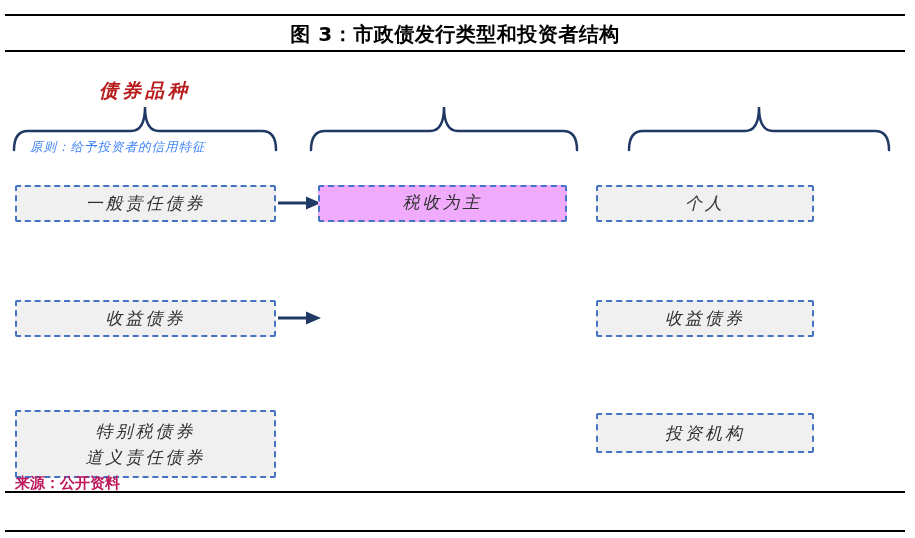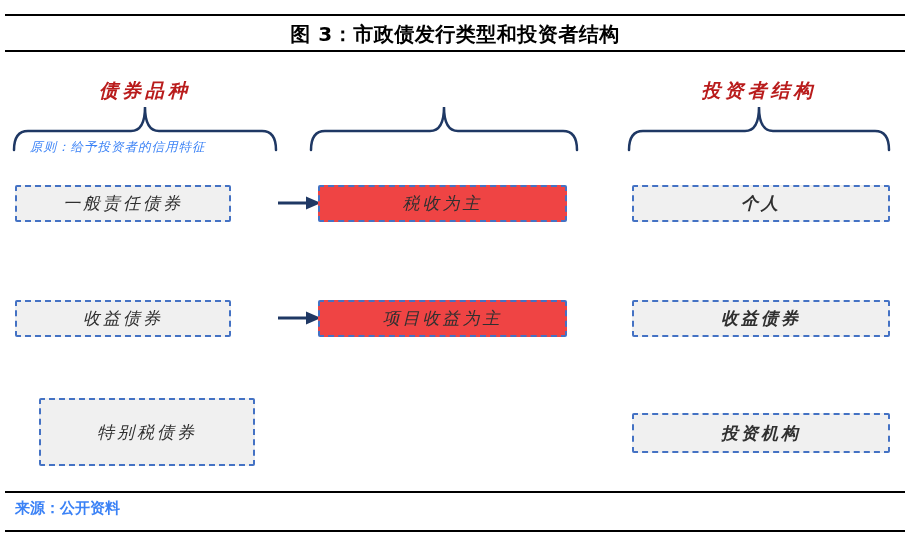--- a/index.html
+++ b/index.html
@@ -54,45 +54,44 @@
     display:flex; flex-direction:column;
     align-items:center; justify-content:center;
     font-family:"DejaVu Serif", serif;
     font-style:italic;
     font-size:17px; color:#303030;
     letter-spacing:3px;
     text-align:center;
     line-height:1.55;
   }
   .fill-gray  { background:#F0F0F0; }
-  .fill-white { background:#ef4444; }
-  .col-l { left:15px;  width:216px; }
+  .fill-white { background:#f0abfc;font-family:Liberation Serif, serif; }
+  .col-l { left:15px;  width:261px; }
   .col-m { left:318px; width:249px; }
-  .col-r { left:632px; width:258px;font-weight:bold; }
+  .col-r { left:596px; width:218px; }
   .row1 { top:185px; height:37px; }
   .row2 { top:300px; height:37px;justify-content:center; }
-  .row3l { top:398px; height:68px;margin-left:24px; }
+  .row3l { top:410px; height:68px; }
   .row3r { top:413px; height:40px; }
   .source-label {
-    position:absolute; top:499px; left:15px;
-    font-size:15px; font-weight:bold; color:#3b82f6;
+    position:absolute; top:474px; left:15px;
+    font-size:15px; font-weight:bold; color:#be185d;
     font-family:"DejaVu Sans", sans-serif;
   }
 </style>
 </head>
 <body>
 
 <div id="canvas">
 
   <div class="rule" style="top:14px;"></div>
   <div class="fig-title">图 3：市政债发行类型和投资者结构</div>
   <div class="rule" style="top:50px;"></div>
 
   <div class="col-header c1">债券品种</div>
-  <div class="col-header c3">投资者结构</div>
 
   <svg class="overlay" viewBox="0 0 915 538">
     <path d="M 14,150 Q 14,131 28,131 L 131,131 Q 145,131 145,107 Q 145,131 159,131 L 262,131 Q 276,131 276,150" fill="none" stroke="#1F3864" stroke-width="2.5" stroke-linecap="round"></path>
     <path d="M 311,150 Q 311,131 325,131 L 430,131 Q 444,131 444,107 Q 444,131 458,131 L 563,131 Q 577,131 577,150" fill="none" stroke="#1F3864" stroke-width="2.5" stroke-linecap="round"></path>
     <path d="M 629,150 Q 629,131 643,131 L 745,131 Q 759,131 759,107 Q 759,131 773,131 L 875,131 Q 889,131 889,150" fill="none" stroke="#1F3864" stroke-width="2.5" stroke-linecap="round"></path>
 
     <g>
       <line x1="278" y1="203" x2="307" y2="203" stroke="#1F3864" stroke-width="3"></line>
       <polygon points="306,196.5 321,203 306,209.5" fill="#1F3864"></polygon>
     </g>
@@ -110,29 +109,27 @@
   <div class="box col-m row1 fill-white">
     <span>税收为主</span>
   </div>
   <div class="box col-r row1 fill-gray">
     <span>个人</span>
   </div>
 
   <div class="box col-l row2 fill-gray">
     <span>收益债券</span>
   </div>
-  <div class="box col-m row2 fill-white">
-    <span>项目收益为主</span>
-  </div>
   <div class="box col-r row2 fill-gray">
     <span>收益债券</span>
   </div>
 
   <div class="box col-l row3l fill-gray">
     <span>特别税债券</span>
+    <span>道义责任债券</span>
   </div>
   <div class="box col-r row3r fill-gray">
     <span>投资机构</span>
   </div>
 
   <div class="rule" style="top:491px;"></div>
   <div class="source-label">来源：公开资料</div>
   <div class="rule" style="top:530px;"></div>
 
 </div>

